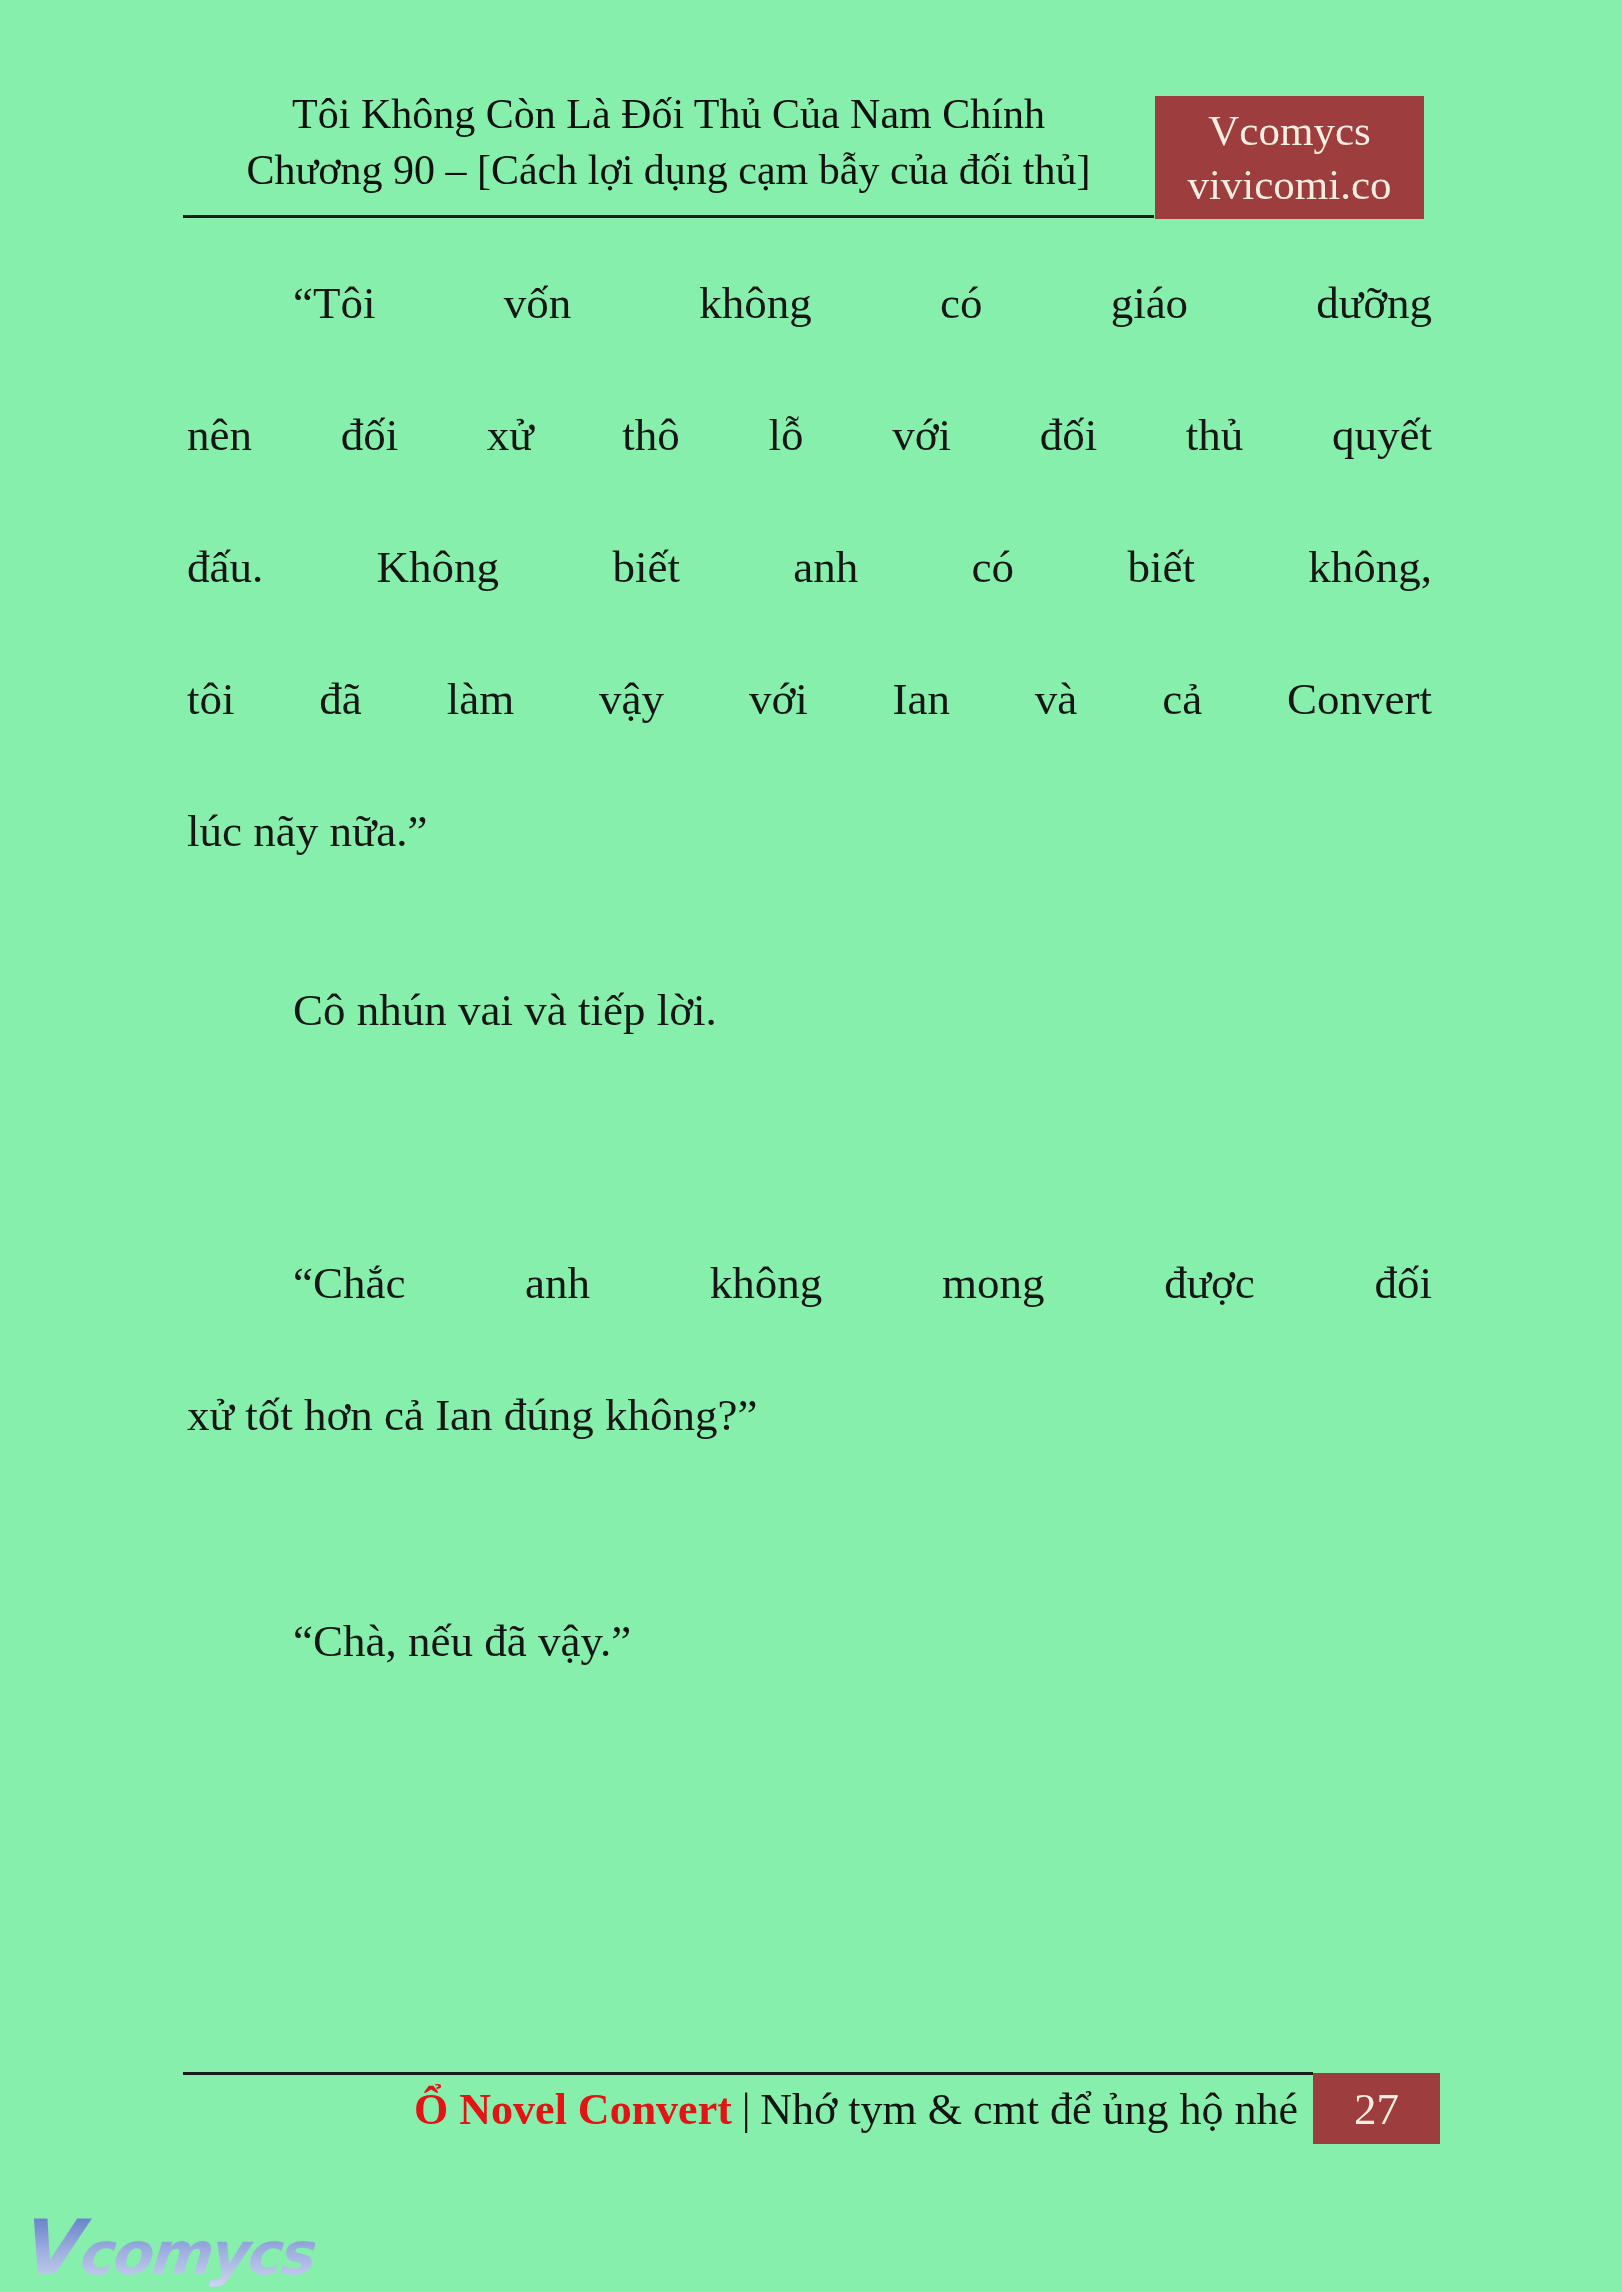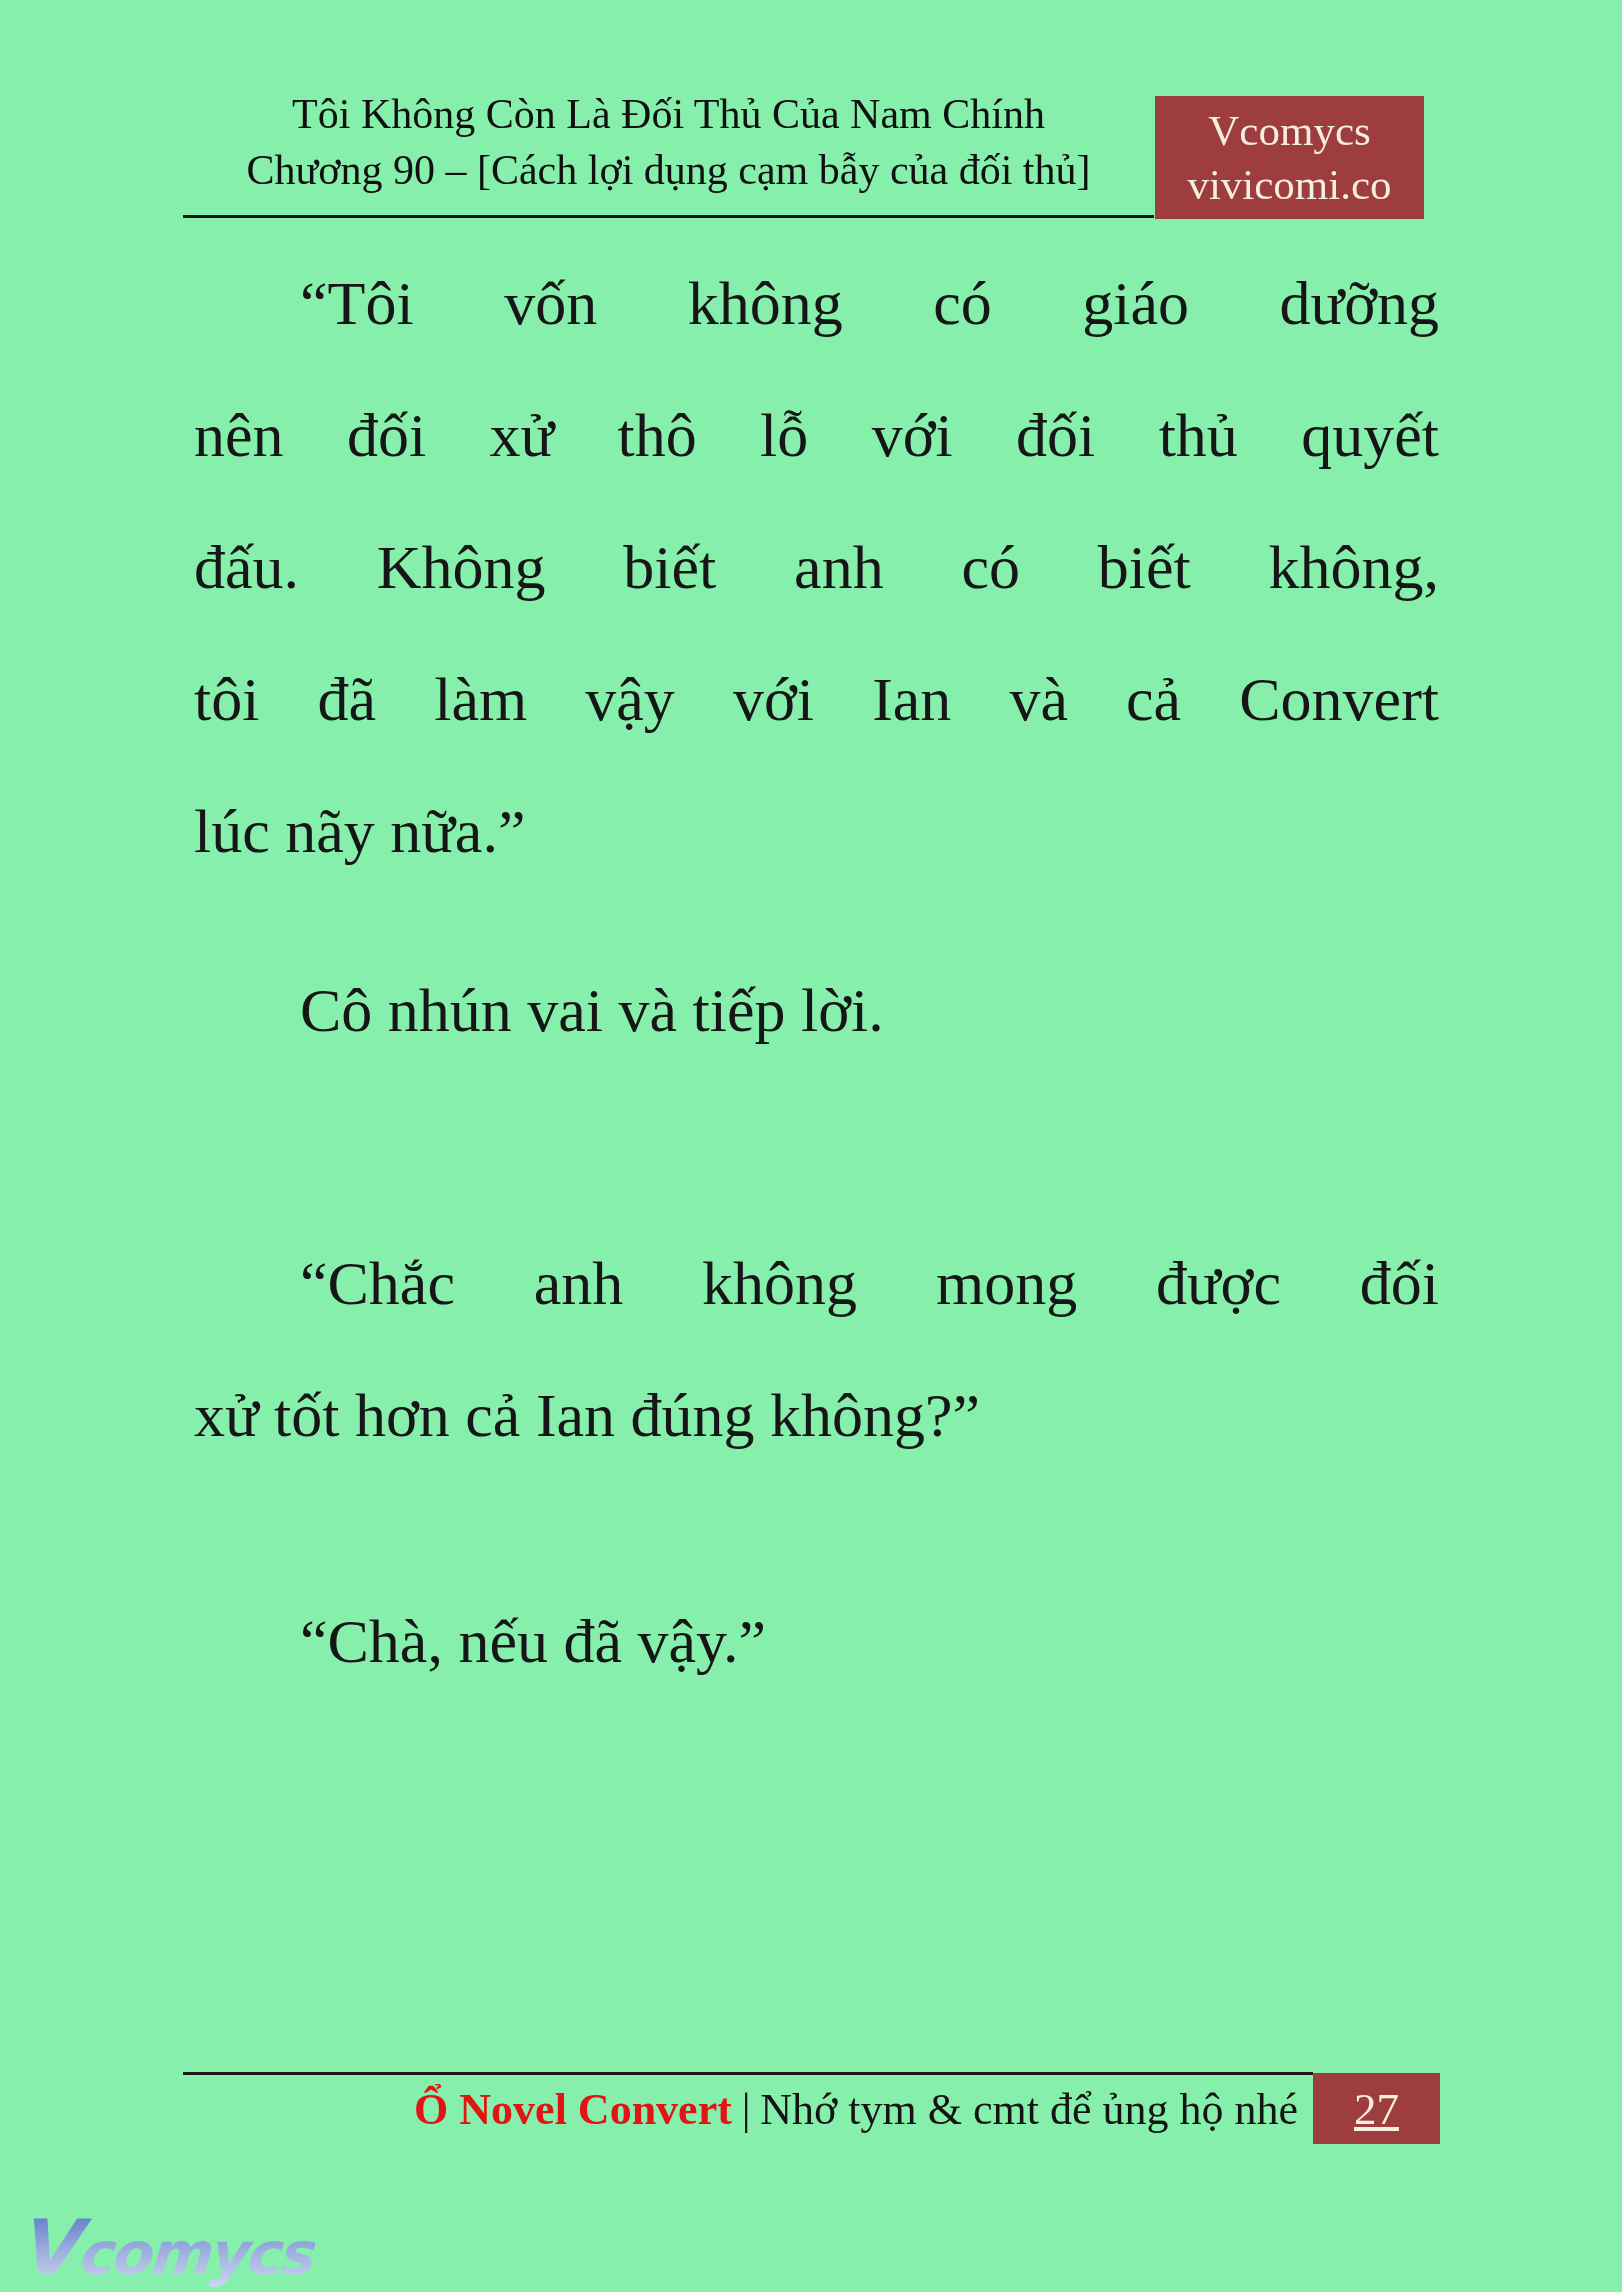--- a/index.html
+++ b/index.html
@@ -46,24 +46,24 @@
     justify-content: center;
     align-items: center;
     text-align: center;
     font-size: 43px;
     line-height: 54px;
   }
 
   
   .body-text {
     position: absolute;
-    left: 194px;
+    left: 187px;
     top: 237px;
     width: 1245px;
-    font-size: 62px;
+    font-size: 45px;
     line-height: 132px;
     color: #161616;
   }
   .para { margin: 0; padding: 0; }
   .para.p1 { margin-bottom: 47px; }
   .para.p2 { margin-bottom: 141px; }
   .para.p3 { margin-bottom: 94px; }
   .line {
     display: block;
     text-align: justify;
@@ -103,21 +103,20 @@
     left: 1313px;
     top: 2073px;
     width: 127px;
     height: 71px;
     background: #9e3d3d;
     color: #f6eee1;
     display: flex;
     justify-content: center;
     align-items: center;
     font-size: 45px;
-    text-decoration: underline;
   }
 
   
   .watermark {
     position: absolute;
     left: 24.5px;
     top: 2203px;
     font-family: "DejaVu Sans", sans-serif;
     font-style: italic;
     font-weight: bold;

